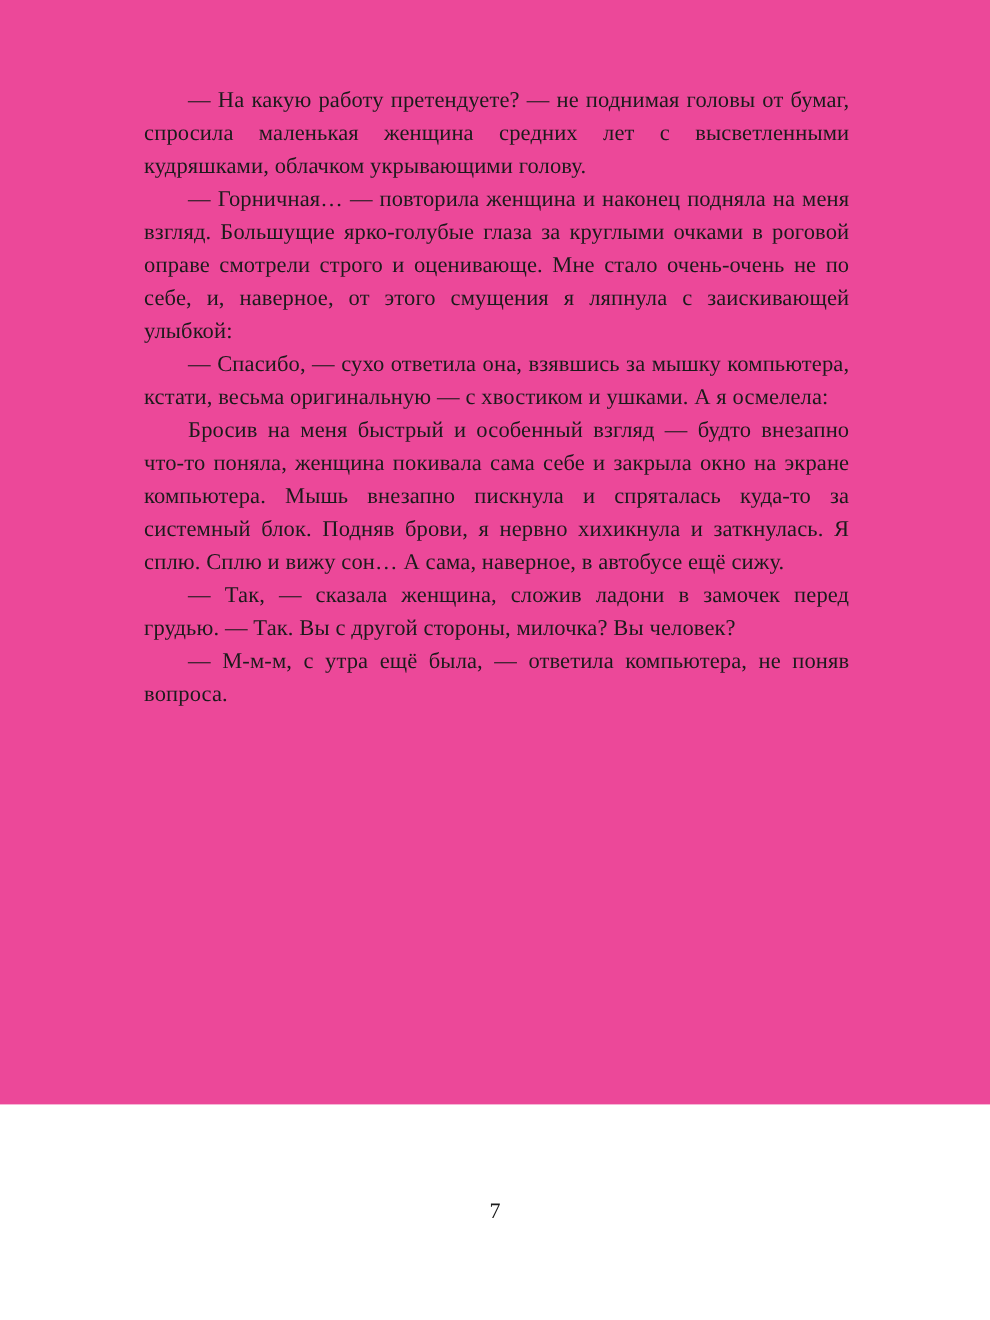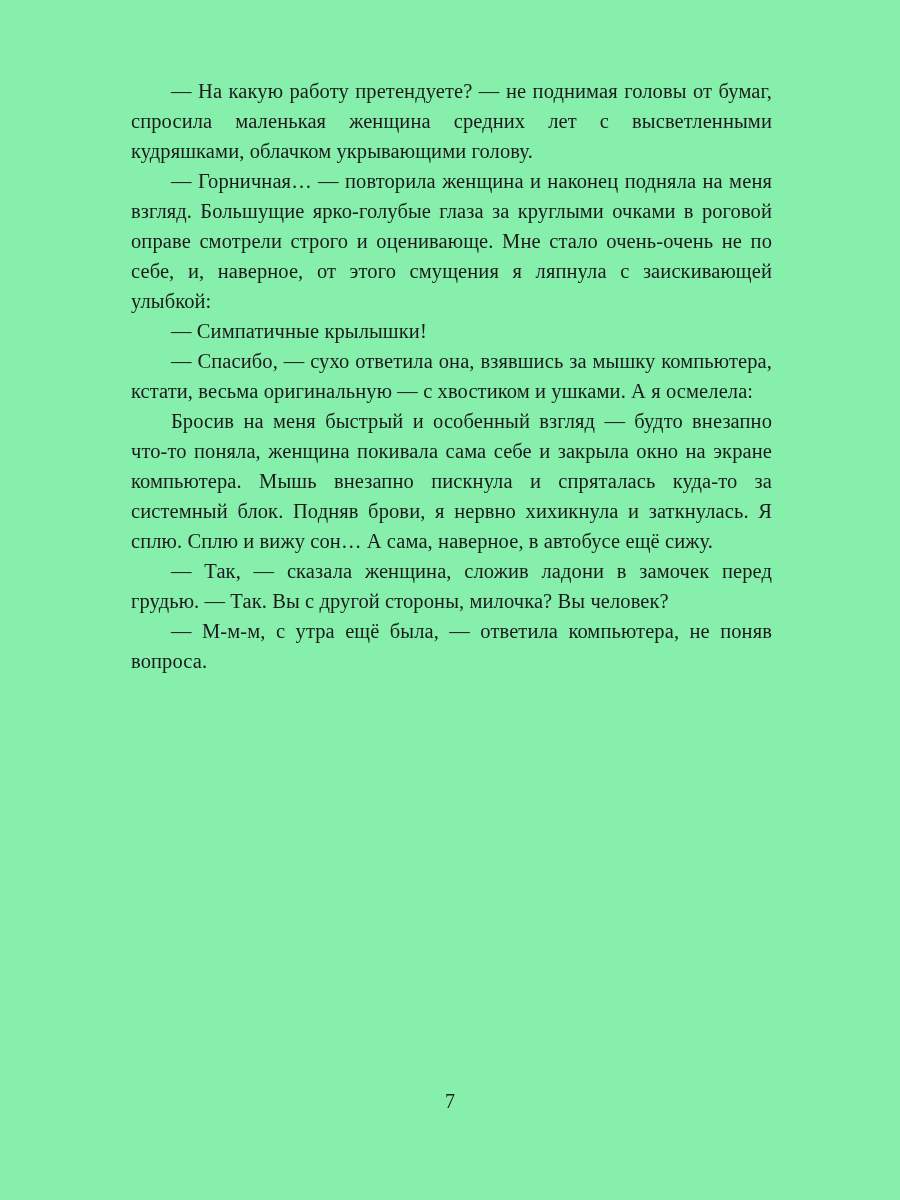--- a/index.html
+++ b/index.html
@@ -10,22 +10,22 @@
   body {
     width: 900px;
     height: 1200px;
     font-family: "Liberation Serif", "DejaVu Serif", serif;
     color: #1b1b1b;
     overflow: hidden;
   }
   .page {
     position: relative;
     width: 900px;
-    height: 1200px;
-    background: #86efac;
+    height: 1004px;
+    background: #ec4899;
   }
   .text-block {
     position: absolute;
     left: 131px;
     top: 76px;
     width: 641px;
   }
   .text-block p {
     margin: 0;
     padding: 0;
@@ -46,20 +46,19 @@
     color: #1b1b1b;
   }
 </style>
 </head>
 <body>
 
 <div class="page">
   <div class="text-block">
     <p>— На какую работу претендуете? — не поднимая головы от бумаг, спросила маленькая женщина средних лет с высветленными кудряшками, облачком укрывающими голову.</p>
     <p>— Горничная… — повторила женщина и наконец подняла на меня взгляд. Большущие ярко-голубые глаза за круглыми очками в роговой оправе смотрели строго и оценивающе. Мне стало очень-очень не по себе, и, наверное, от этого смущения я ляпнула с заискивающей улыбкой:</p>
-    <p>— Симпатичные крылышки!</p>
     <p>— Спасибо, — сухо ответила она, взявшись за мышку компьютера, кстати, весьма оригинальную — с хвостиком и ушками. А я осмелела:</p>
     <p>Бросив на меня быстрый и особенный взгляд — будто внезапно что-то поняла, женщина покивала сама себе и закрыла окно на экране компьютера. Мышь внезапно пискнула и спряталась куда-то за системный блок. Подняв брови, я нервно хихикнула и заткнулась. Я сплю. Сплю и вижу сон… А сама, наверное, в автобусе ещё сижу.</p>
     <p>— Так, — сказала женщина, сложив ладони в замочек перед грудью. — Так. Вы с другой стороны, милочка? Вы человек?</p>
     <p>— М-м-м, с утра ещё была, — ответила компьютера, не поняв вопроса.</p>
   </div>
   <div class="page-number">7</div>
 </div>
 
 </body></html>

